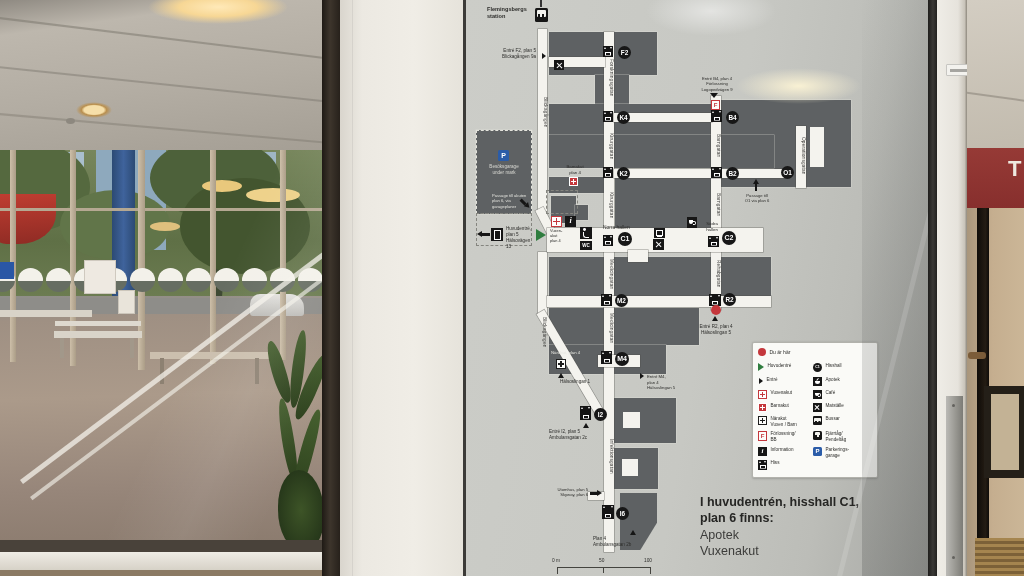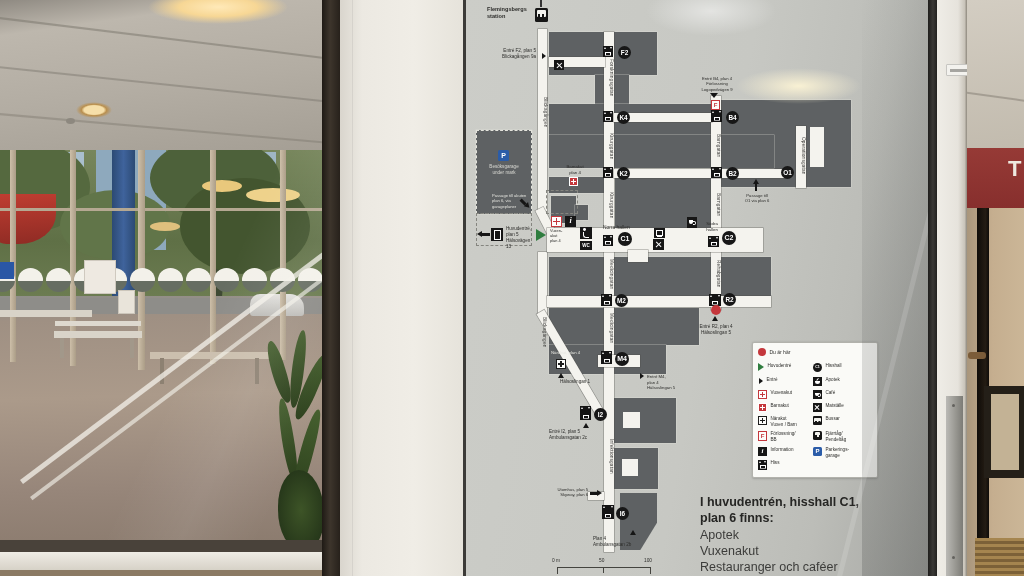--- a/index.html
+++ b/index.html
@@ -417,21 +417,20 @@
     <div class="lrow" style="left:347px;top:447px;width:58px">
         <span class="lg ic-park" style="width:9px;height:9px;font-size:6px;line-height:9px"><span>P</span></span>
         <span class="llab">Parkerings-
 garage</span>
       </div>
 
     <div class="footerTxt" style="left:234px;top:494px;width:220px;font-weight:bold;font-size:12.5px;line-height:16px">I huvudentrén, hisshall C1,
 plan 6 finns:</div>
     <div class="footerTxt" style="left:234px;top:528px;width:200px;font-size:12.5px;color:#3c3c3a">Apotek</div>
     <div class="footerTxt" style="left:234px;top:544px;width:200px;font-size:12.5px;color:#3c3c3a">Vuxenakut</div>
-    <div class="footerTxt" style="left:234px;top:560px;width:200px;font-size:12.5px;color:#3c3c3a">Restauranger och caféer</div>
 
     <div class="glare" style="left:270px;top:68px;width:125px;height:36px;border-radius:50%;background:radial-gradient(closest-side,rgba(255,246,214,.9),rgba(255,246,214,0))"></div>
     <div class="glare" style="left:180px;top:-14px;width:130px;height:50px;border-radius:50%;background:radial-gradient(closest-side,rgba(255,255,255,.5),rgba(255,255,255,0))"></div>
     <div class="glare" style="left:396px;top:0;width:66px;height:576px;background:linear-gradient(105deg,rgba(90,92,90,0) 0%,rgba(90,92,90,.18) 40%,rgba(60,62,60,.32) 100%)"></div>
     <div class="glare" style="left:430px;top:60px;width:5px;height:560px;background:rgba(255,255,255,.14);transform:rotate(14deg)"></div>
   </div>
   <div class="a" style="left:928px;top:0;width:9px;height:576px;background:linear-gradient(90deg,#1f1e1c,#3a3936 55%,#232220)"></div>
 
   <div class="a" style="left:937px;top:0;width:30px;height:576px;background:linear-gradient(90deg,#efede7,#e6e3dc 70%,#c9c4ba 92%,#8e887d 100%)"></div>
   <div class="a" style="left:946px;top:64px;width:26px;height:12px;background:#f3f2ee;border:1px solid #c7c6c2;border-radius:1px">

